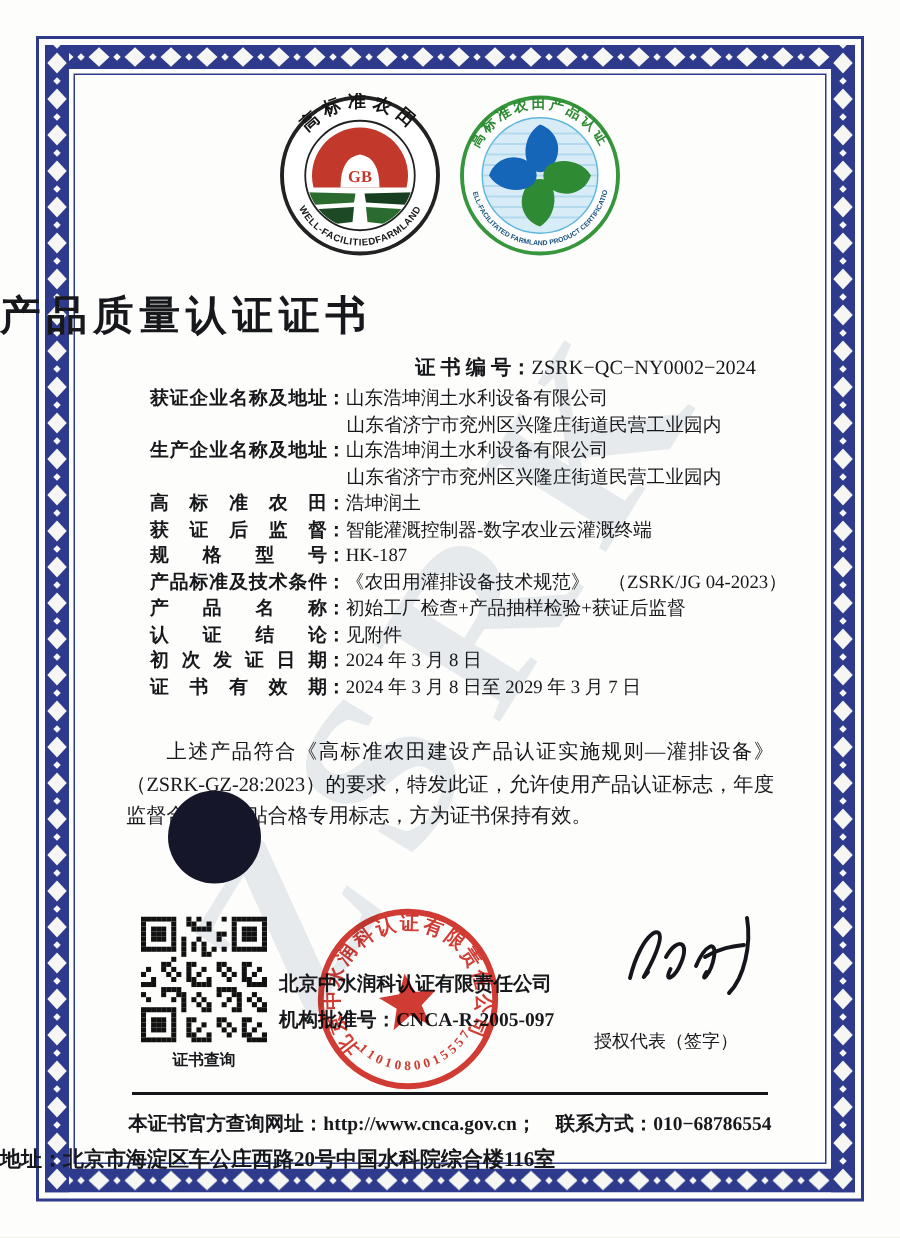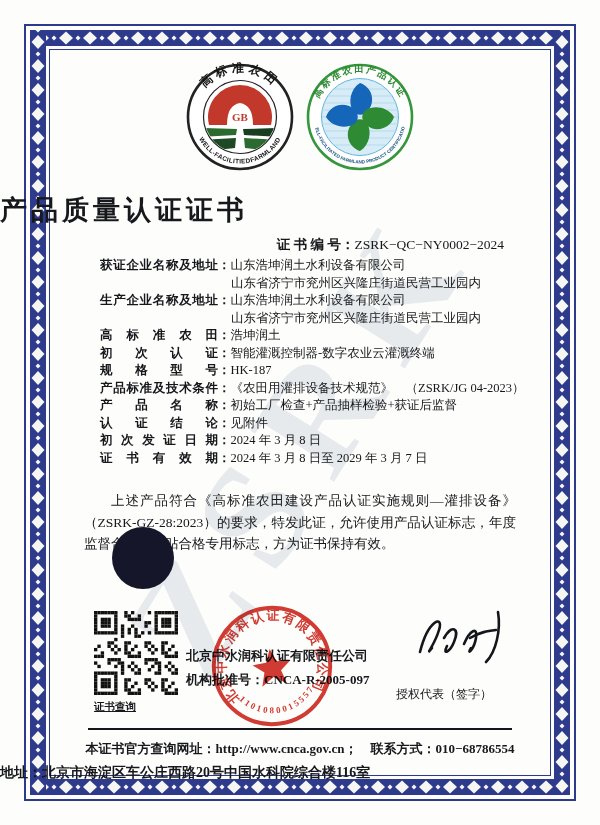--- a/index.html
+++ b/index.html
@@ -23,21 +23,21 @@
   .fcont{padding-left:131px;}
   .statement{position:absolute;top:470px;left:84px;right:84px;font-size:13.5px;line-height:21.5px;
         text-align:justify;text-indent:2em;z-index:2;margin-top:20px;}
   .sup{position:absolute;top:531px;left:96px;display:flex;gap:13px;z-index:2;}
   .sbox{width:72px;height:53px;border:1.2px solid #4a4a4a;display:flex;box-sizing:border-box;background:transparent;}
   .vlabel{writing-mode:vertical-rl;text-orientation:upright;font-size:9px;letter-spacing:2px;
         padding:2px 2px;border-right:1px solid #4a4a4a;}
   .syear{flex:1;display:flex;align-items:center;justify-content:center;font-size:10.5px;font-weight:bold;}
   .blot{position:absolute;left:112px;top:527px;width:62px;height:62px;background:#16162b;border-radius:50%;z-index:4;}
   .qr{position:absolute;left:94px;top:611px;z-index:2;}
-  .qr-caption{position:absolute;left:94px;top:700px;width:84px;text-align:left;font-size:10.5px;font-weight:bold;z-index:2;text-decoration:underline;}
+  .qr-caption{position:absolute;left:94px;top:700px;width:84px;text-align:center;font-size:10.5px;font-weight:bold;z-index:2;}
   .issuer-1{position:absolute;left:186px;top:647px;font-size:13px;font-weight:bold;z-index:3;}
   .issuer-2{position:absolute;left:186px;top:671px;font-size:13px;font-weight:bold;z-index:3;}
   .stamp{position:absolute;left:205px;top:599px;transform:rotate(-8deg);mix-blend-mode:multiply;opacity:.92;z-index:6;}
   .sig{position:absolute;left:408px;top:604px;z-index:2;}
   .sign-caption{position:absolute;left:396px;top:686px;width:132px;font-size:12px;z-index:2;}
   .divider{position:absolute;left:88px;top:728px;width:424px;height:2.2px;background:#15161a;z-index:2;}
   .footer1{position:absolute;top:740px;left:0;right:0;text-align:center;font-size:13px;font-weight:bold;z-index:2;}
   .footer2{position:absolute;top:764px;left:0;right:0;text-align:left;font-size:14px;font-weight:bold;z-index:2;}
 </style>
 </head>
@@ -147,21 +147,21 @@
   <div class="certno">
     <span class="lbl">证 书 编 号</span><span class="lbl">：</span><span>ZSRK−QC−NY0002−2024</span>
   </div>
 
   <div class="fields">
     <div class="frow"><span class="flabel">获证企业名称及地址</span><span class="fcolon">：</span><span>山东浩坤润土水利设备有限公司</span></div>
     <div class="frow fcont"><span>山东省济宁市兖州区兴隆庄街道民营工业园内</span></div>
     <div class="frow"><span class="flabel">生产企业名称及地址</span><span class="fcolon">：</span><span>山东浩坤润土水利设备有限公司</span></div>
     <div class="frow fcont"><span>山东省济宁市兖州区兴隆庄街道民营工业园内</span></div>
     <div class="frow"><span class="flabel">高标准农田</span><span class="fcolon">：</span><span>浩坤润土</span></div>
-    <div class="frow"><span class="flabel">初次认证</span><span class="fcolon">：</span><span>智能灌溉控制器-数字农业云灌溉终端</span></div>
+    <div class="frow"><span class="flabel">获证后监督</span><span class="fcolon">：</span><span>智能灌溉控制器-数字农业云灌溉终端</span></div>
     <div class="frow"><span class="flabel">规格型号</span><span class="fcolon">：</span><span>HK-187</span></div>
     <div class="frow"><span class="flabel">产品标准及技术条件</span><span class="fcolon">：</span><span>《农田用灌排设备技术规范》　（ZSRK/JG 04-2023）</span></div>
     <div class="frow"><span class="flabel">产品名称</span><span class="fcolon">：</span><span>初始工厂检查+产品抽样检验+获证后监督</span></div>
     <div class="frow"><span class="flabel">认证结论</span><span class="fcolon">：</span><span>见附件</span></div>
     <div class="frow"><span class="flabel">初次发证日期</span><span class="fcolon">：</span><span>2024 年 3 月 8 日</span></div>
     <div class="frow"><span class="flabel">证书有效期</span><span class="fcolon">：</span><span>2024 年 3 月 8 日至 2029 年 3 月 7 日</span></div>
   </div>
 
   <div class="statement">上述产品符合《高标准农田建设产品认证实施规则—灌排设备》（ZSRK-GZ-28:2023）的要求，特发此证，允许使用产品认证标志，年度监督合格并加贴合格专用标志，方为证书保持有效。</div>
 

